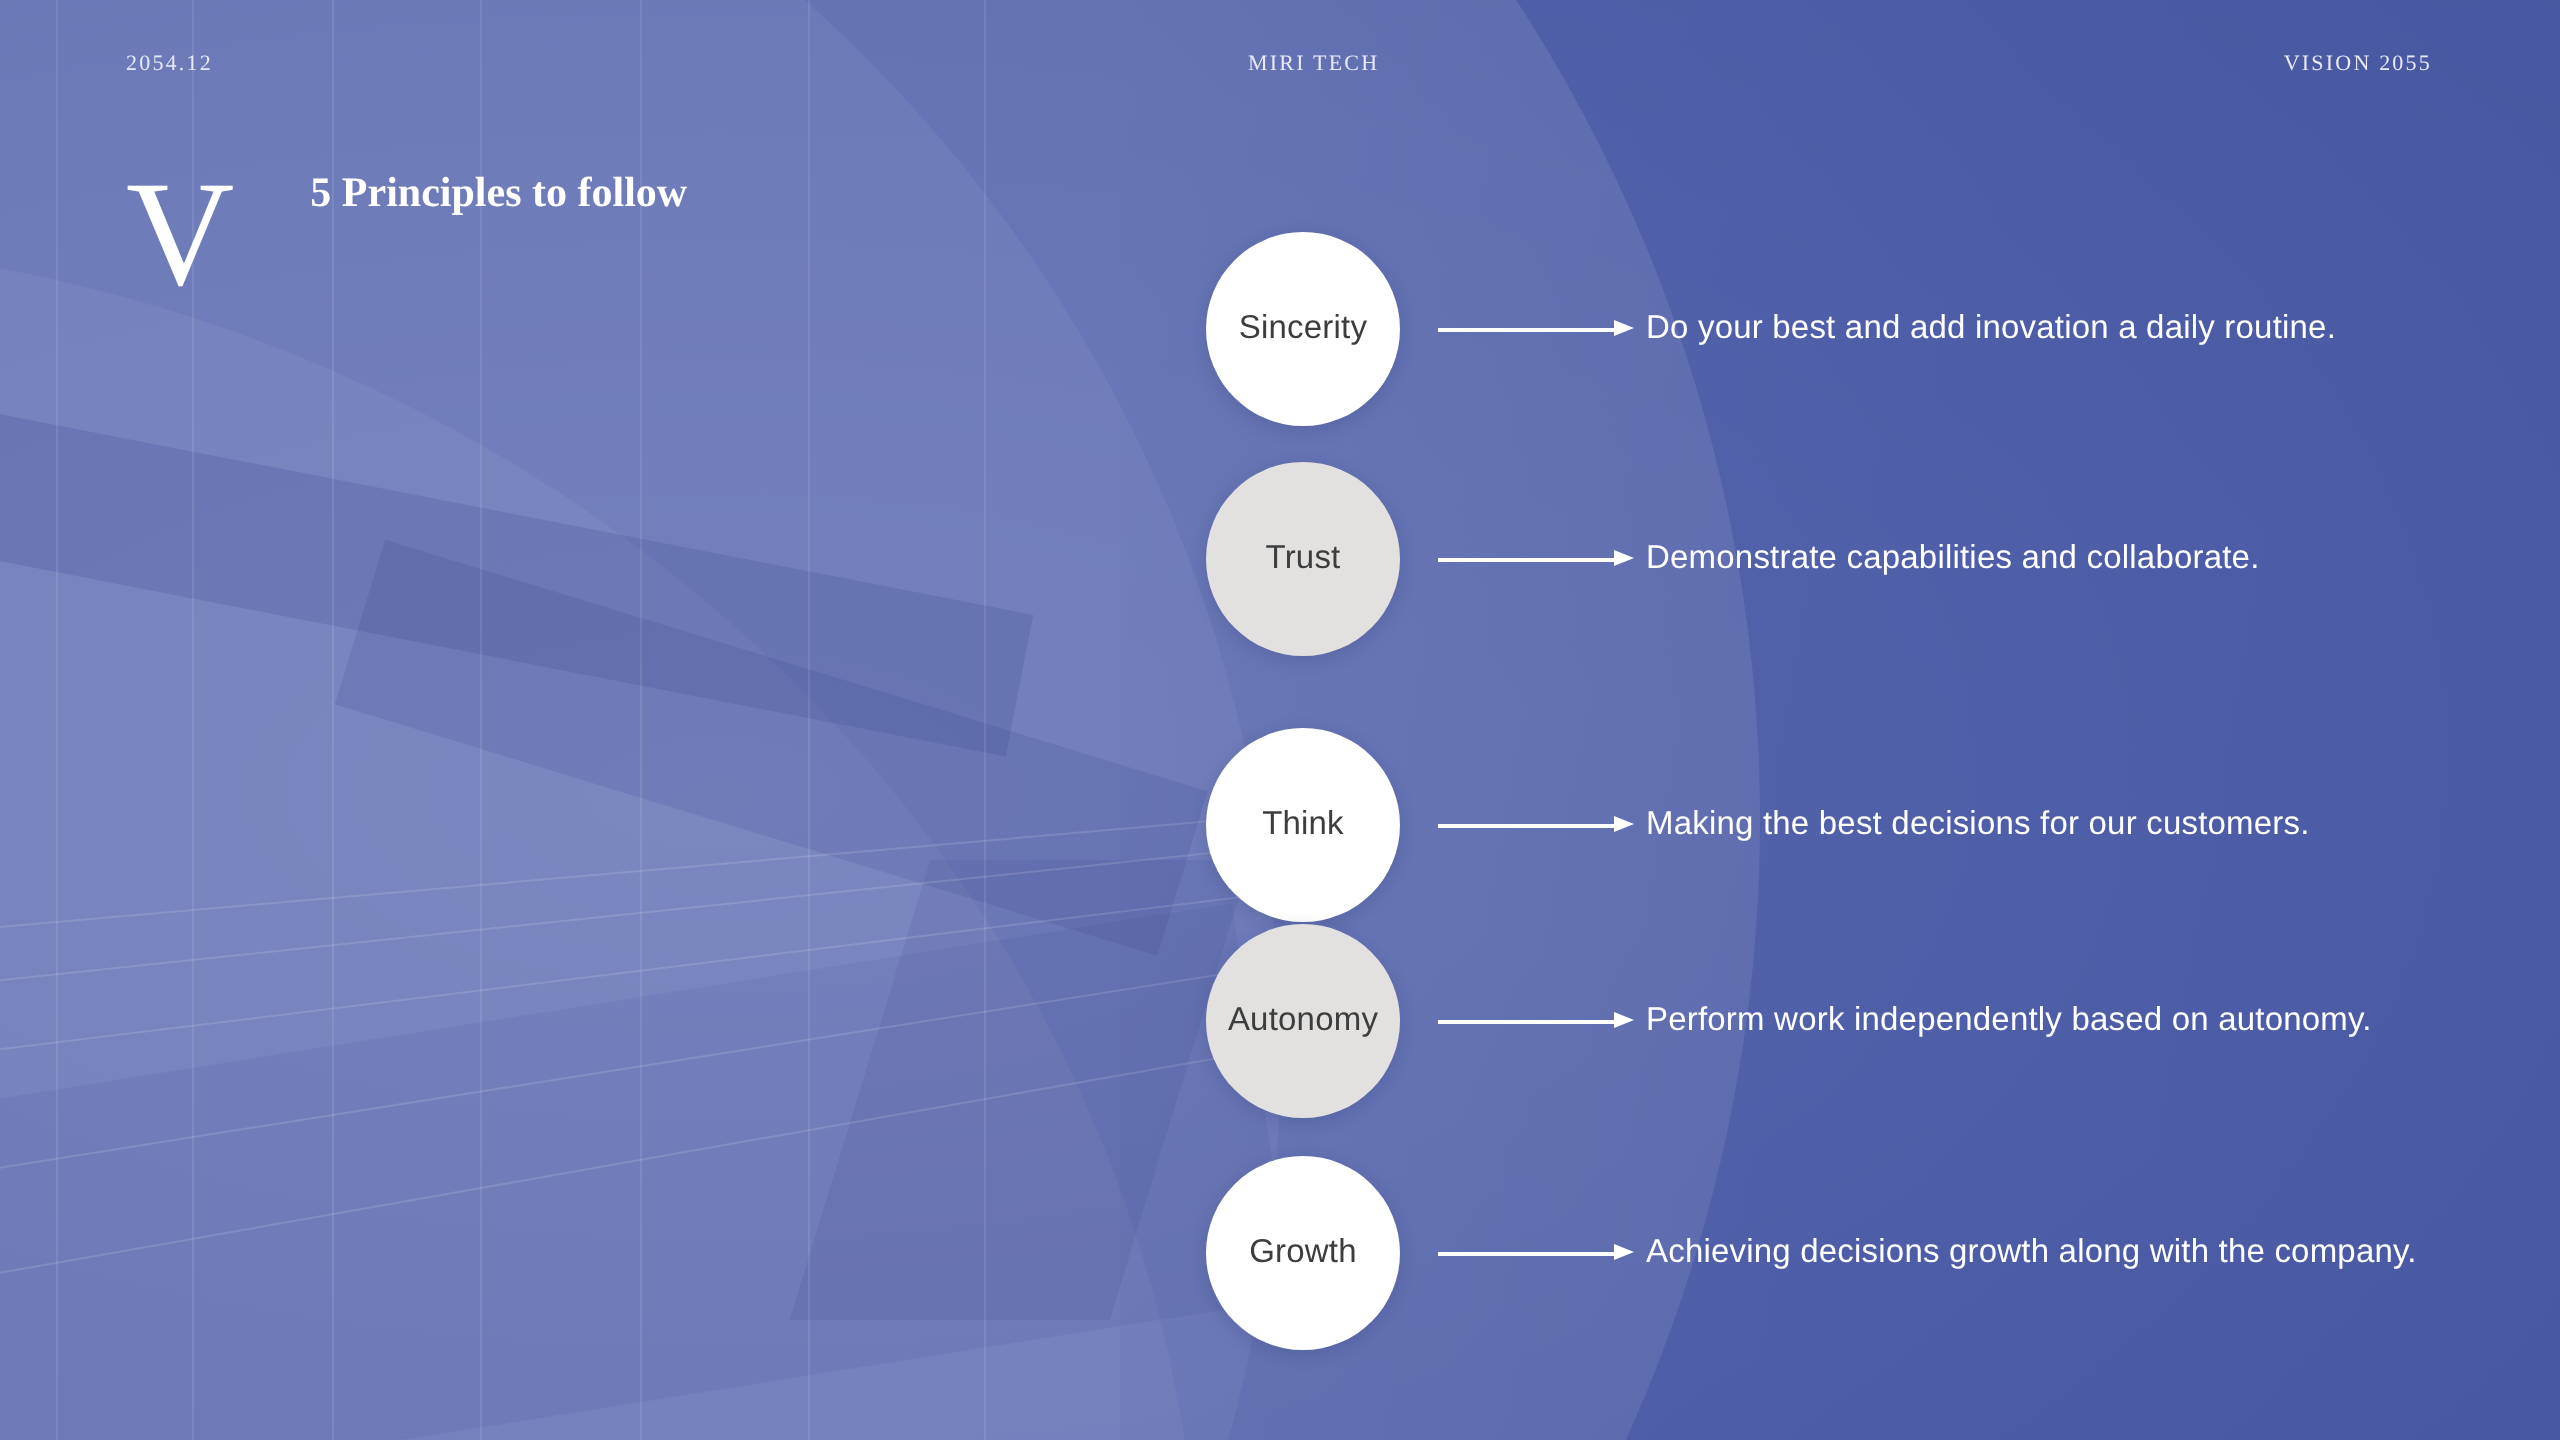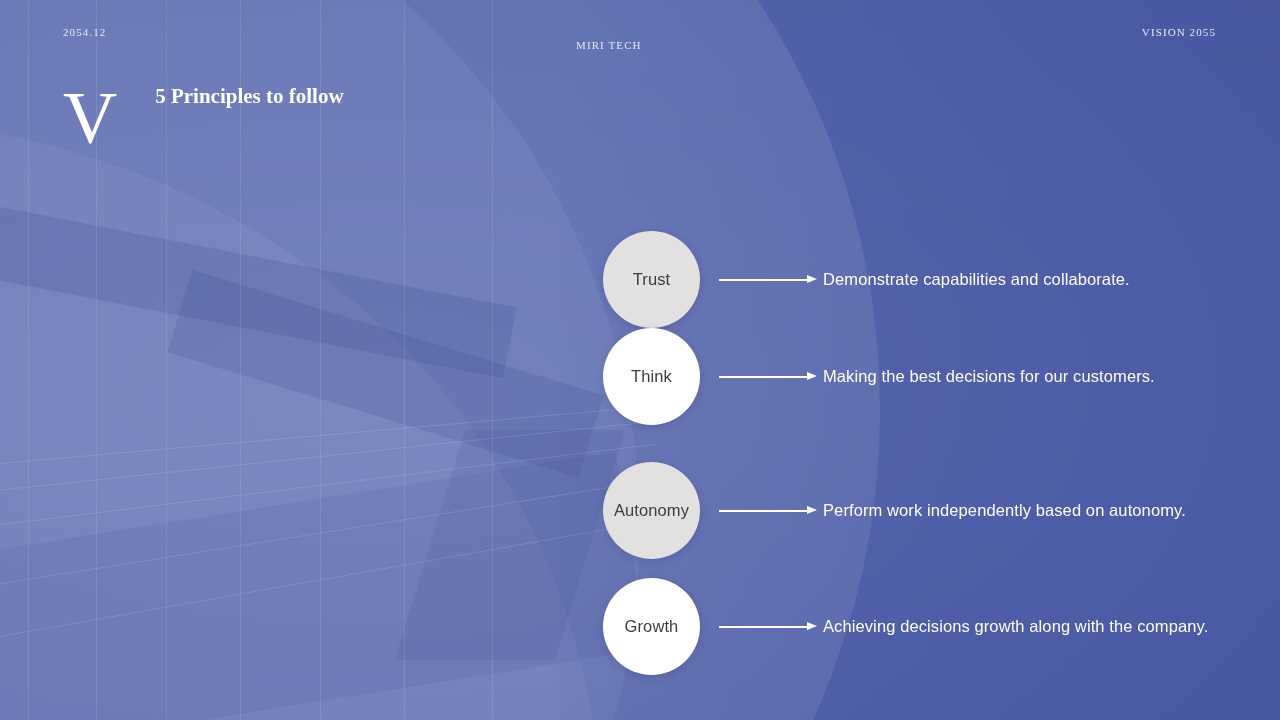--- a/index.html
+++ b/index.html
@@ -122,21 +122,21 @@
   .topbar .meta{
     position:absolute;
     top:26px;
     font-family:Liberation Serif, serif;
     font-size:11px;
     letter-spacing:1.1px;
     color:#e7e9f6;
     white-space:nowrap;
   }
   .meta.date{ left:63px; }
-  .meta.brand{ left:576px;margin-top:13px; }
+  .meta.brand{ left:624px; }
   .meta.vision{ right:64px; }
 
   
   .title-block{
     position:absolute;
     left:63px; top:74px;
     z-index:6;
     display:flex;
     align-items:flex-start;
   }
@@ -261,33 +261,43 @@
     <div class="meta vision">VISION 2055</div>
   </div>
 
   <div class="title-block">
     <div class="mark">V</div>
     <div class="title">5 Principles to follow</div>
   </div>
 
   <div class="principles">
 
+    <div class="row" style="top:116px;">
+      <div class="bubble white">
+        <span class="bubble-label">Sincerity</span>
+      </div>
+      <div class="connector">
+        <div class="line"></div>
+        <div class="head"></div>
+      </div>
+      <div class="desc">Do your best and add inovation a daily routine.</div>
+    </div>
 
     <div class="row" style="top:231px;">
       <div class="bubble gray">
         <span class="bubble-label">Trust</span>
       </div>
       <div class="connector">
         <div class="line"></div>
         <div class="head"></div>
       </div>
       <div class="desc">Demonstrate capabilities and collaborate.</div>
     </div>
 
-    <div class="row" style="top:328px;">
+    <div class="row" style="top:364px;">
       <div class="bubble white">
         <span class="bubble-label">Think</span>
       </div>
       <div class="connector">
         <div class="line"></div>
         <div class="head"></div>
       </div>
       <div class="desc">Making the best decisions for our customers.</div>
     </div>
 

